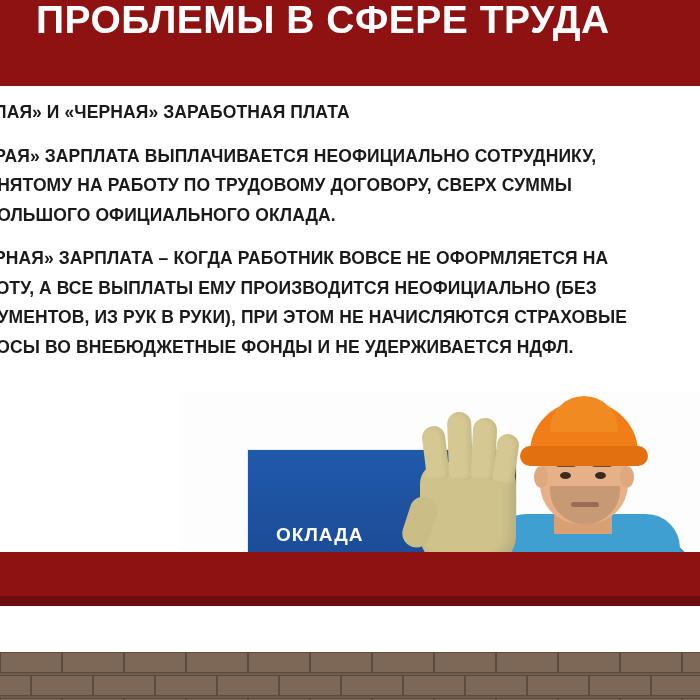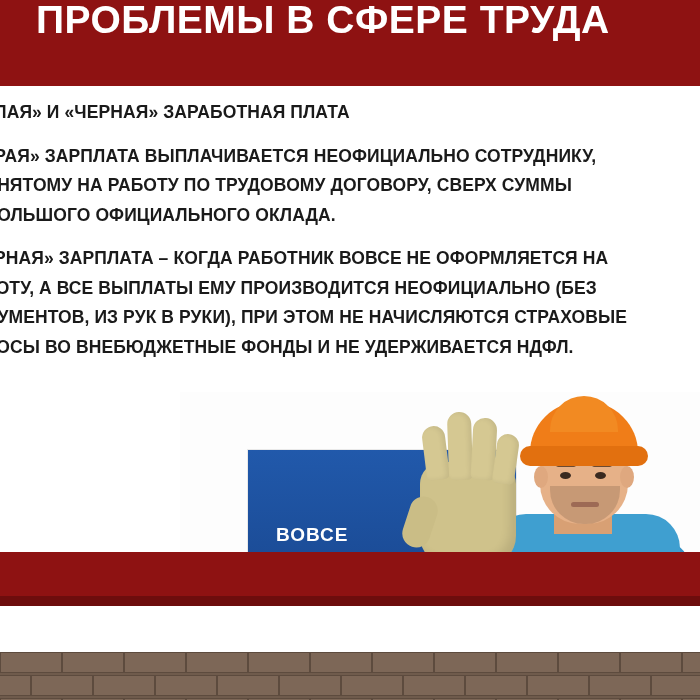--- a/index.html
+++ b/index.html
@@ -398,21 +398,21 @@
     <p>«БЕЛАЯ» И «ЧЕРНАЯ» ЗАРАБОТНАЯ ПЛАТА</p>
     <p class="para-gap">«СЕРАЯ» ЗАРПЛАТА ВЫПЛАЧИВАЕТСЯ НЕОФИЦИАЛЬНО СОТРУДНИКУ, ПРИНЯТОМУ НА РАБОТУ ПО ТРУДОВОМУ ДОГОВОРУ, СВЕРХ СУММЫ НЕБОЛЬШОГО ОФИЦИАЛЬНОГО ОКЛАДА.</p>
     <p class="para-gap">«ЧЕРНАЯ» ЗАРПЛАТА – КОГДА РАБОТНИК ВОВСЕ НЕ ОФОРМЛЯЕТСЯ НА РАБОТУ, А ВСЕ ВЫПЛАТЫ ЕМУ ПРОИЗВОДИТСЯ НЕОФИЦИАЛЬНО (БЕЗ ДОКУМЕНТОВ, ИЗ РУК В РУКИ), ПРИ ЭТОМ НЕ НАЧИСЛЯЮТСЯ СТРАХОВЫЕ ВЗНОСЫ ВО ВНЕБЮДЖЕТНЫЕ ФОНДЫ И НЕ УДЕРЖИВАЕТСЯ НДФЛ.</p>
   </div>
 
   <div class="photo-area">
 
     <div class="photo-white"></div>
 
     <div class="poster">
-      <div class="p-line1">ВОВСЕ</div>
+      <div class="p-line1">ОКЛАДА</div>
       <div class="p-no">НЕТ!</div>
       <div class="p-line2">ЗАРПЛАТЕ</div>
       <div class="p-line3">В КОНВЕРТЕ</div>
     </div>
 
     <div class="worker">
       <div class="w-sleeve-l"></div>
       <div class="w-sleeve-r"></div>
       <div class="w-body"></div>
       <div class="w-neck"></div>

